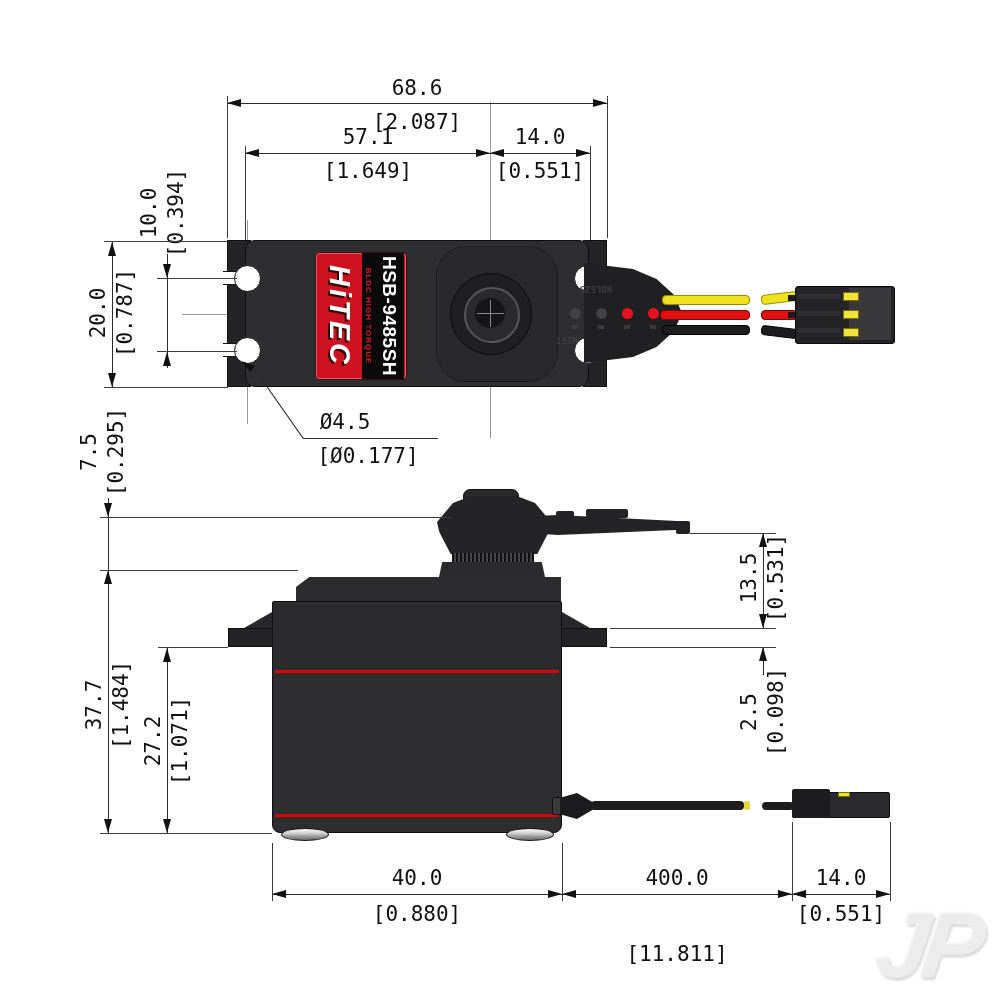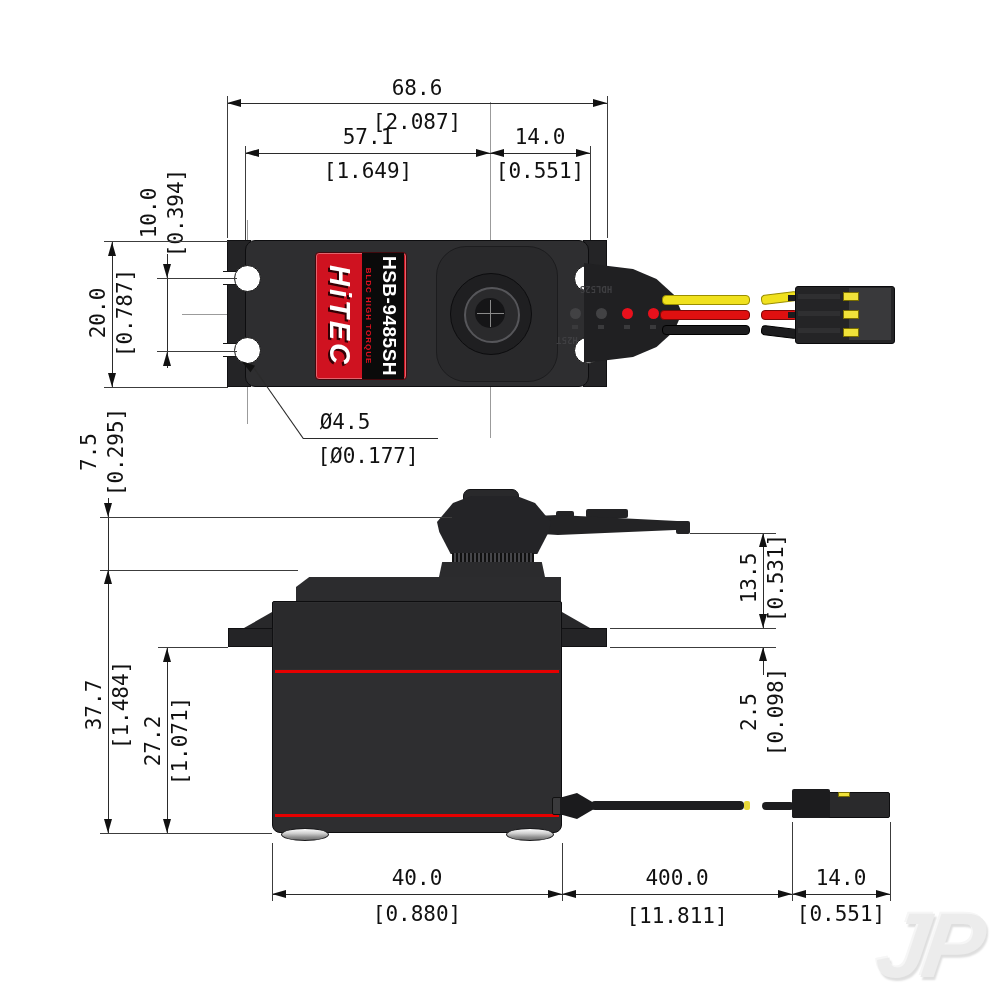--- a/index.html
+++ b/index.html
@@ -243,21 +243,21 @@
 
   <div class="dimtxt" style="left:417px;top:878px;">40.0</div>
   <div class="dimtxt" style="left:417px;top:914px;">[0.880]</div>
   <div class="hl" style="left:272px;top:894px;width:290px;"></div>
   <div class="ar ar-l" style="left:272px;top:890px;"></div>
   <div class="ar ar-r" style="left:548px;top:890px;"></div>
   <div class="vl ext" style="left:272px;top:843px;height:58px;"></div>
   <div class="vl ext" style="left:562px;top:843px;height:58px;"></div>
 
   <div class="dimtxt" style="left:677px;top:878px;">400.0</div>
-  <div class="dimtxt" style="left:677px;top:916px;">[11.811]</div>
+  <div class="dimtxt" style="left:677px;top:954px;">[11.811]</div>
   <div class="hl" style="left:562px;top:894px;width:230px;"></div>
   <div class="ar ar-l" style="left:562px;top:890px;"></div>
   <div class="ar ar-r" style="left:778px;top:890px;"></div>
 
   <div class="dimtxt" style="left:841px;top:878px;">14.0</div>
   <div class="dimtxt" style="left:841px;top:914px;">[0.551]</div>
   <div class="hl" style="left:792px;top:894px;width:98px;"></div>
   <div class="ar ar-l" style="left:792px;top:890px;"></div>
   <div class="ar ar-r" style="left:876px;top:890px;"></div>
   <div class="vl ext" style="left:792px;top:822px;height:79px;"></div>

